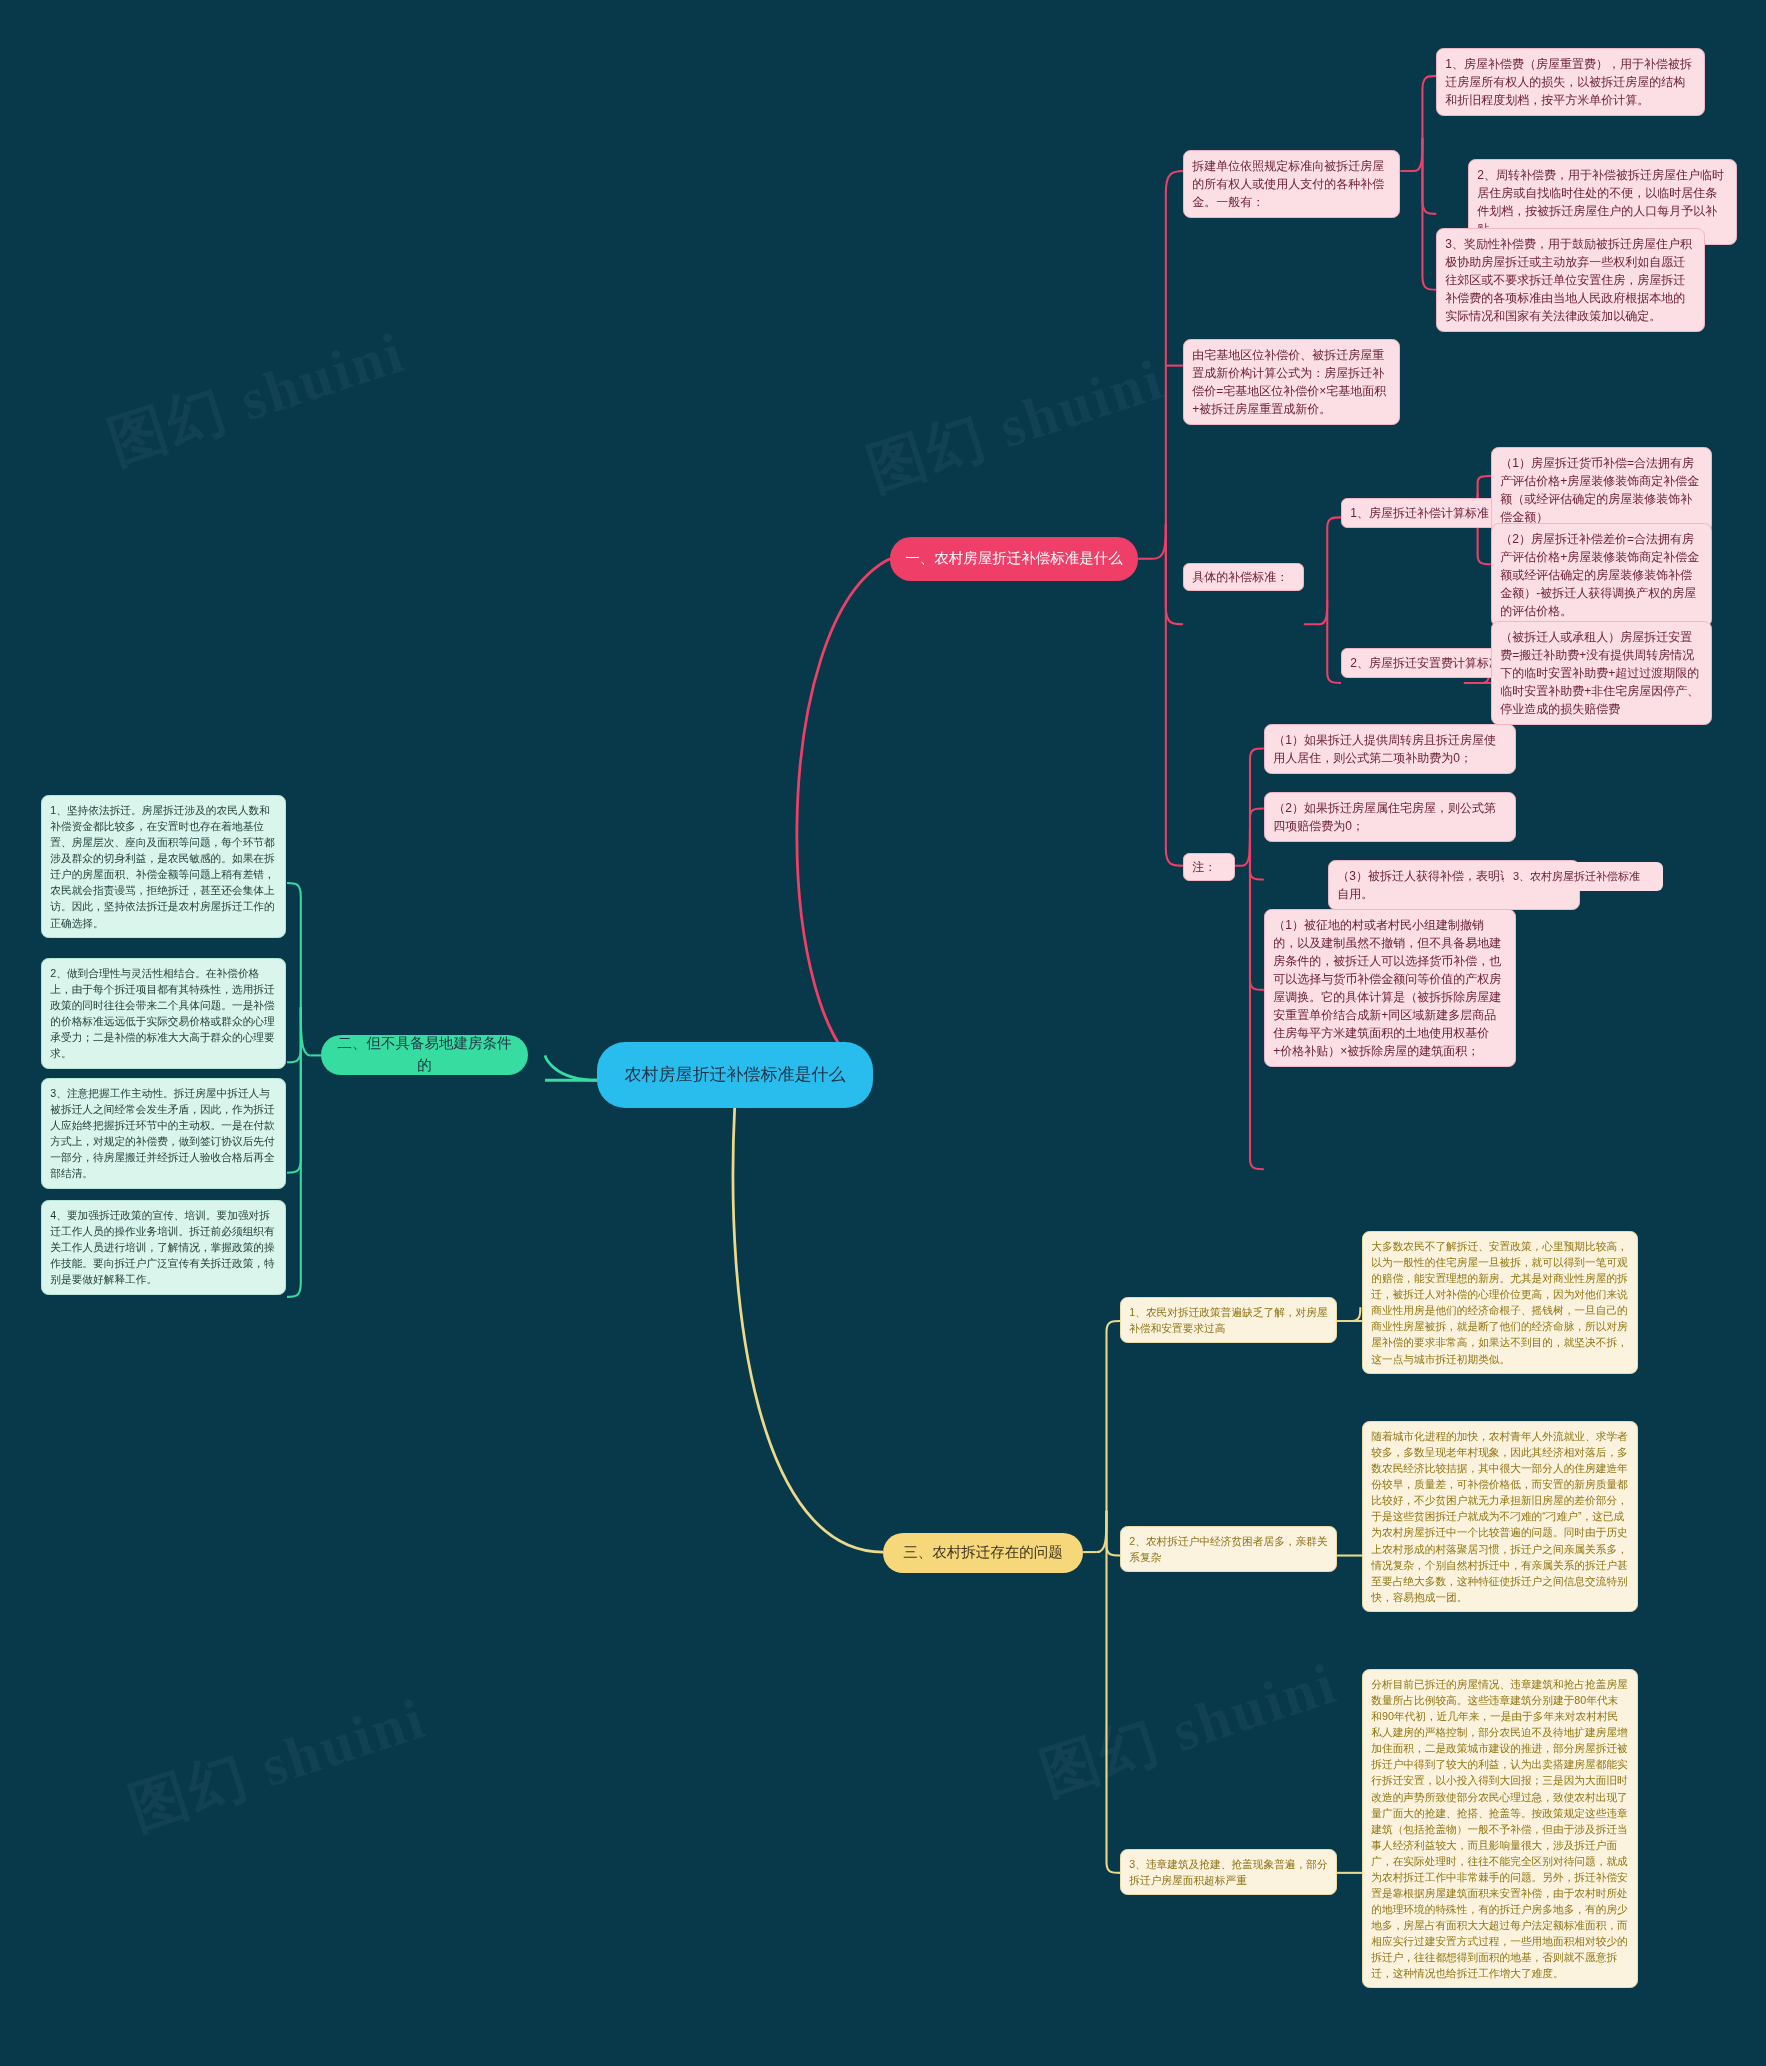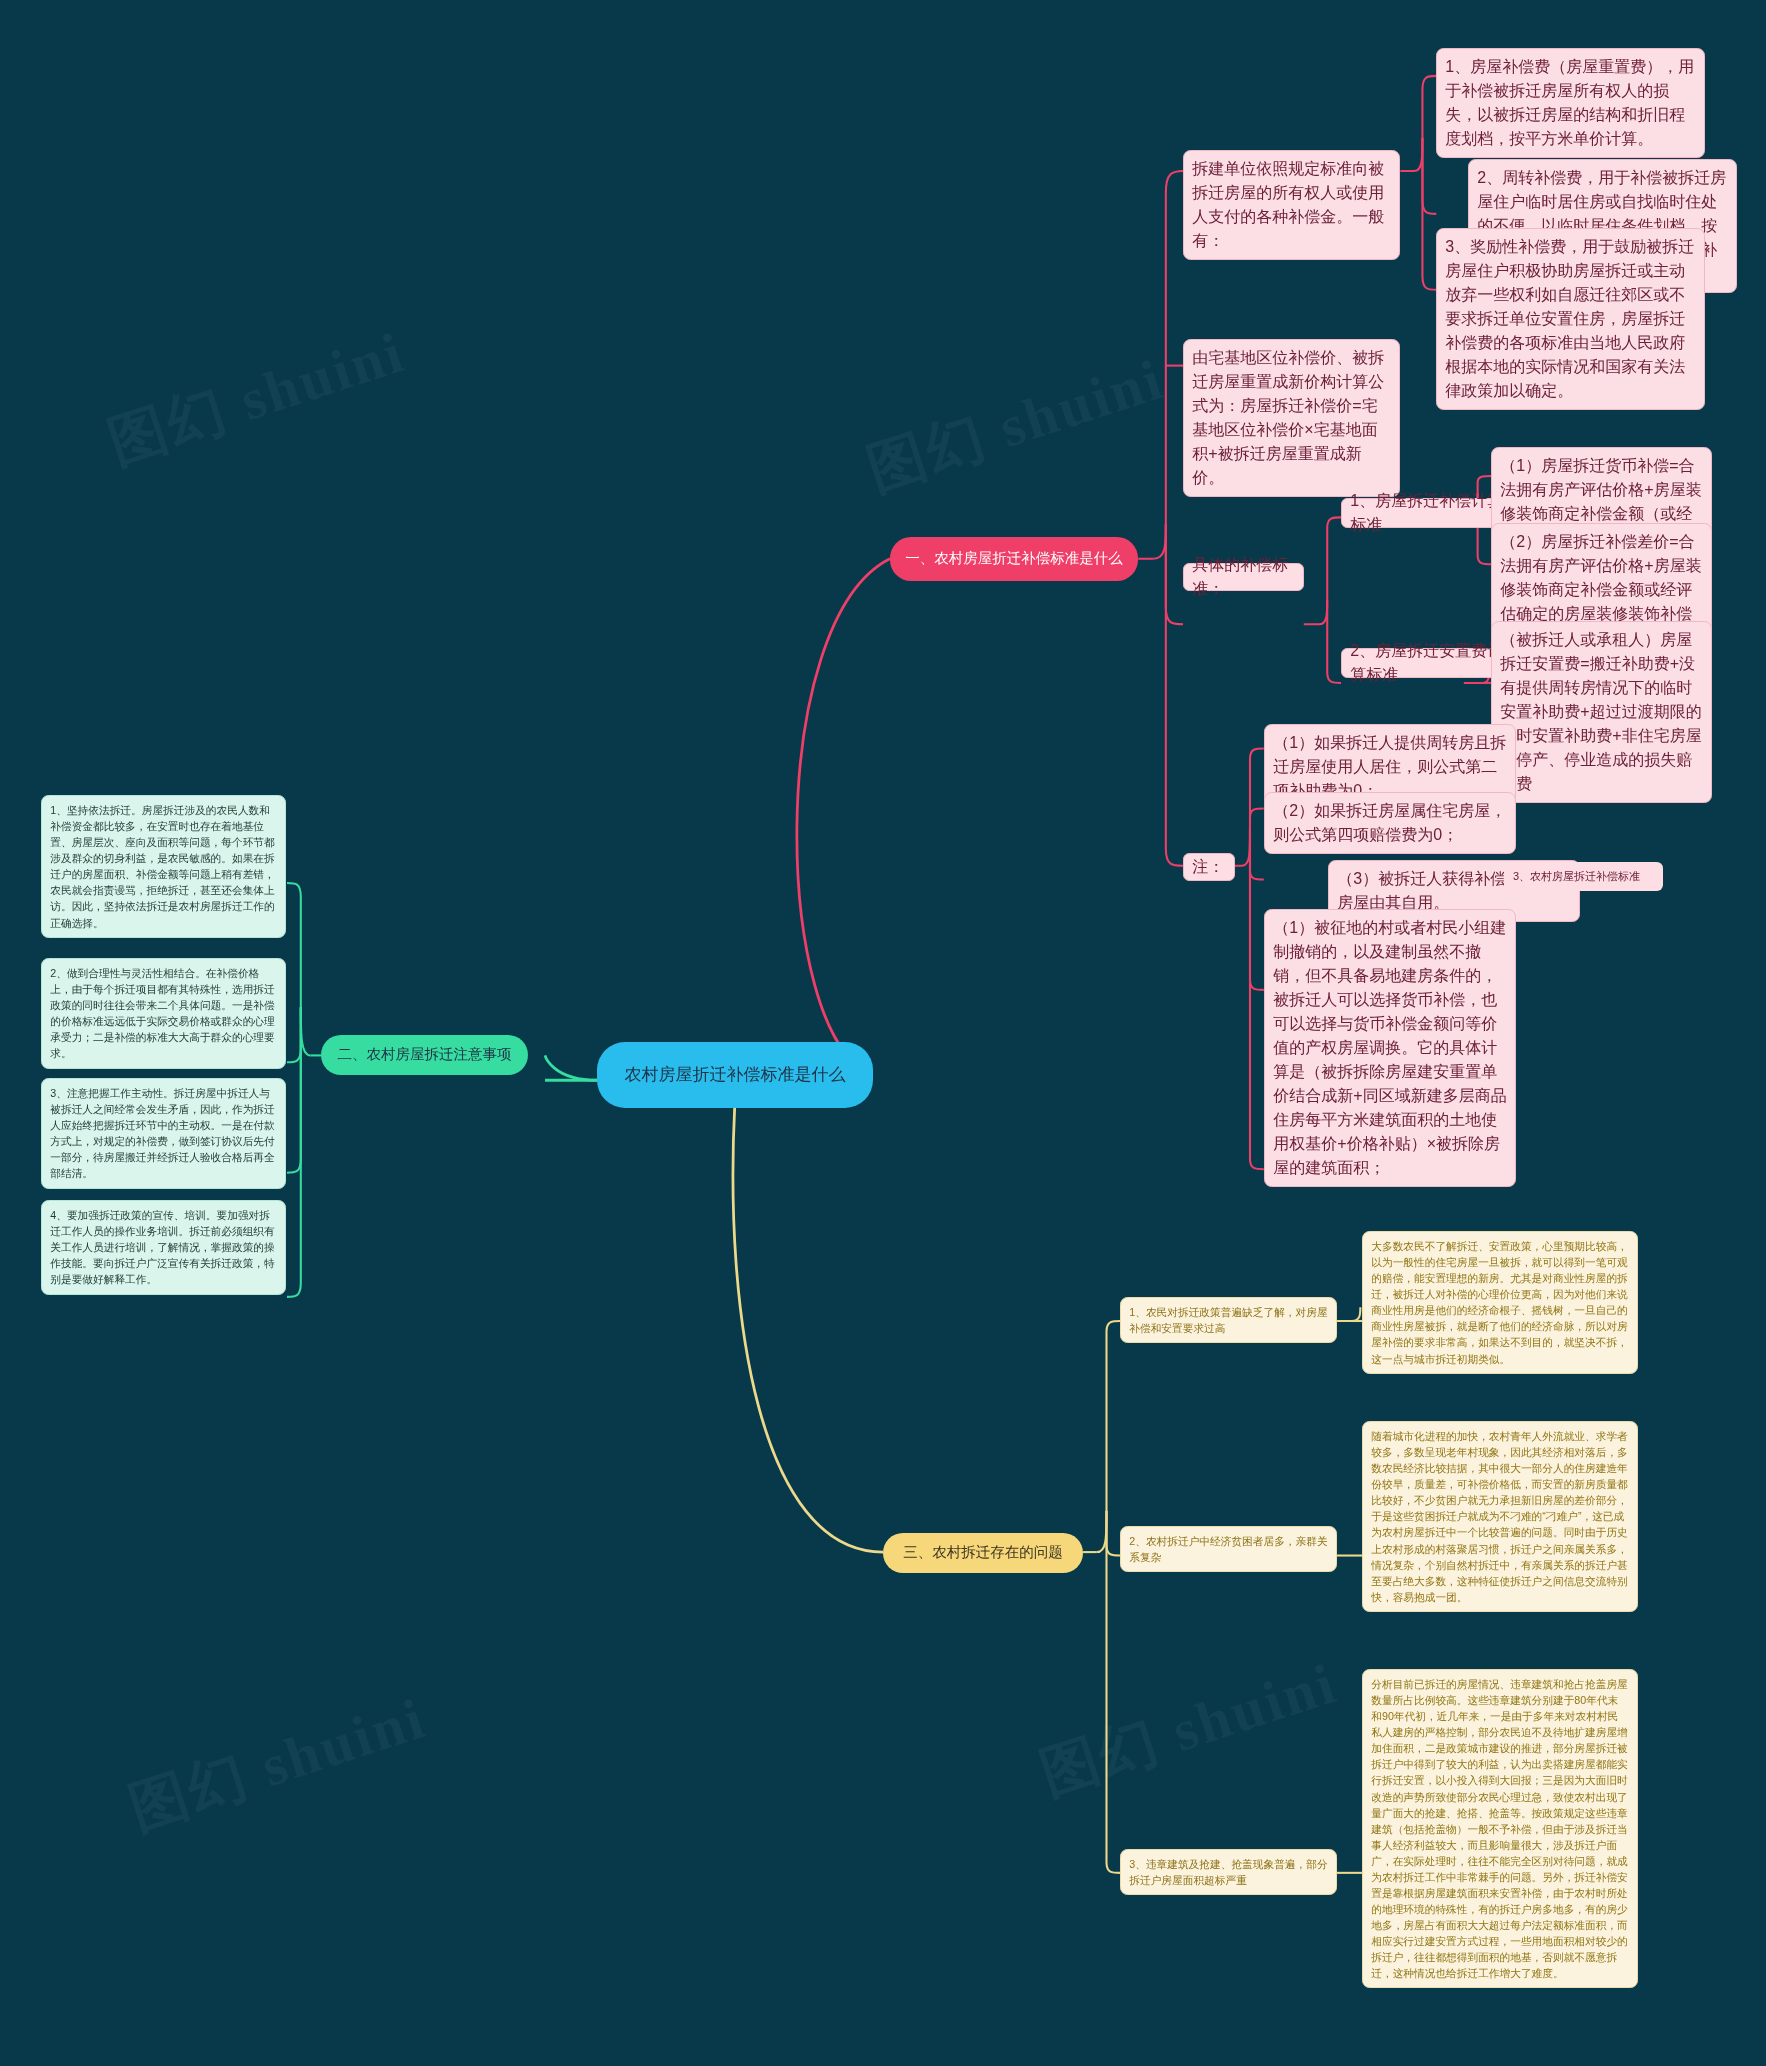--- a/index.html
+++ b/index.html
@@ -80,21 +80,21 @@
     font-size:14.5px;
     display:flex;align-items:center;justify-content:center;
     padding:7px 15px;
     text-align:center;
   }
   
   .pink{
     background:#fbdfe4;
     color:#6d2038;
     border:0.7px solid #f1b7c4;
-    font-size:16px;
+    font-size:12px;
     padding:6.2px 8.3px;
     border-radius:7.6px;
   }
   .pink.plain{
     background:#fcdee4;
     border-radius:6.2px;
   }
   
   .green{
     background:#d9f5ec;
@@ -214,21 +214,21 @@
 
   <div class="node pink plain" style="left:1183px;top:853px;width:52px;height:28px;display:flex;align-items:center;">注：</div>
 
   <div class="node pink" style="left:1264px;top:724px;width:252px;">（1）如果拆迁人提供周转房且拆迁房屋使用人居住，则公式第二项补助费为0；</div>
   <div class="node pink" style="left:1264px;top:792px;width:252px;">（2）如果拆迁房屋属住宅房屋，则公式第四项赔偿费为0；</div>
   <div class="node pink" style="left:1328px;top:860px;width:252px;">（3）被拆迁人获得补偿，表明该房屋由其自用。</div>
   <div class="node pink" style="left:1264px;top:909px;width:252px;">（1）被征地的村或者村民小组建制撤销的，以及建制虽然不撤销，但不具备易地建房条件的，被拆迁人可以选择货币补偿，也可以选择与货币补偿金额问等价值的产权房屋调换。它的具体计算是（被拆拆除房屋建安重置单价结合成新+同区域新建多层商品住房每平方米建筑面积的土地使用权基价+价格补贴）×被拆除房屋的建筑面积；</div>
 
   <div class="node note" style="left:1504px;top:862px;width:159px;height:29px;">3、农村房屋拆迁补偿标准</div>
 
-  <div class="node b2" style="left:321px;top:1035px;width:207px;height:40px;">二、农村房屋拆迁注意事项</div>
+  <div class="node b2" style="left:321px;top:1035px;width:207px;height:40px;">二、但不具备易地建房条件的</div>
 
   <div class="node green" style="left:41px;top:795px;width:245px;">1、坚持依法拆迁。房屋拆迁涉及的农民人数和补偿资金都比较多，在安置时也存在着地基位置、房屋层次、座向及面积等问题，每个环节都涉及群众的切身利益，是农民敏感的。如果在拆迁户的房屋面积、补偿金额等问题上稍有差错，农民就会指责谩骂，拒绝拆迁，甚至还会集体上访。因此，坚持依法拆迁是农村房屋拆迁工作的正确选择。</div>
   <div class="node green" style="left:41px;top:958px;width:245px;">2、做到合理性与灵活性相结合。在补偿价格上，由于每个拆迁项目都有其特殊性，选用拆迁政策的同时往往会带来二个具体问题。一是补偿的价格标准远远低于实际交易价格或群众的心理承受力；二是补偿的标准大大高于群众的心理要求。</div>
   <div class="node green" style="left:41px;top:1078px;width:245px;">3、注意把握工作主动性。拆迁房屋中拆迁人与被拆迁人之间经常会发生矛盾，因此，作为拆迁人应始终把握拆迁环节中的主动权。一是在付款方式上，对规定的补偿费，做到签订协议后先付一部分，待房屋搬迁并经拆迁人验收合格后再全部结清。</div>
   <div class="node green" style="left:41px;top:1200px;width:245px;">4、要加强拆迁政策的宣传、培训。要加强对拆迁工作人员的操作业务培训。拆迁前必须组织有关工作人员进行培训，了解情况，掌握政策的操作技能。要向拆迁户广泛宣传有关拆迁政策，特别是要做好解释工作。</div>
 
   <div class="node b3" style="left:883px;top:1533px;width:200px;height:40px;">三、农村拆迁存在的问题</div>
 
   <div class="node yellow" style="left:1120px;top:1297px;width:217px;">1、农民对拆迁政策普遍缺乏了解，对房屋补偿和安置要求过高</div>
   <div class="node yellow" style="left:1120px;top:1526px;width:217px;">2、农村拆迁户中经济贫困者居多，亲群关系复杂</div>

